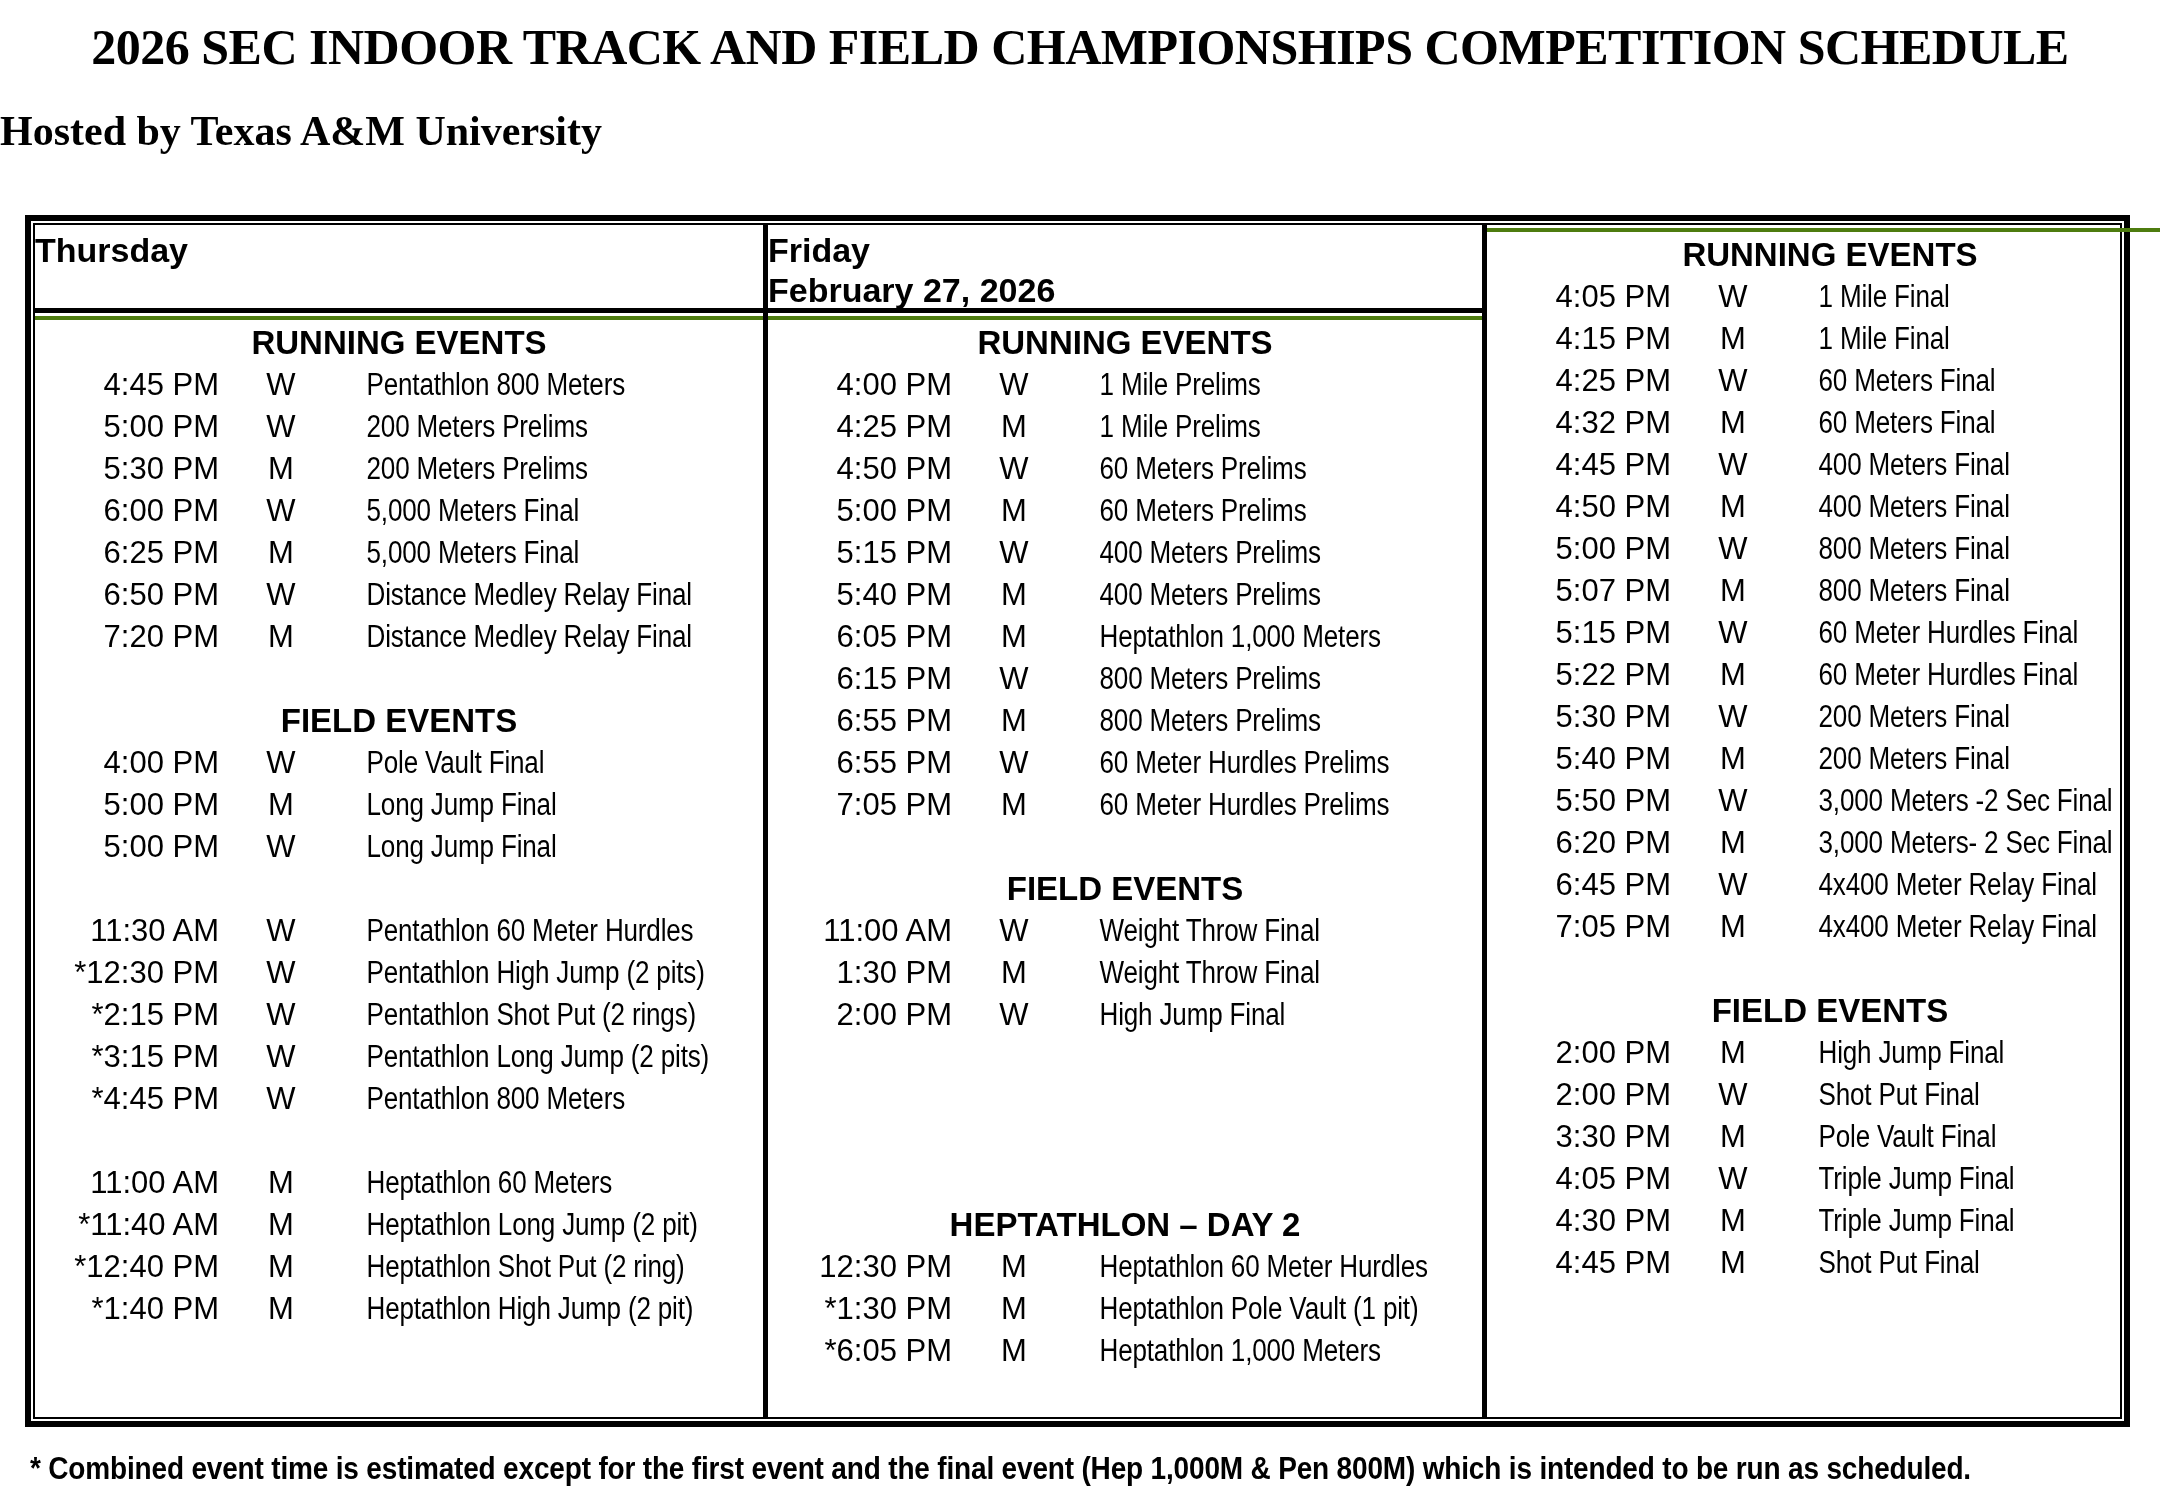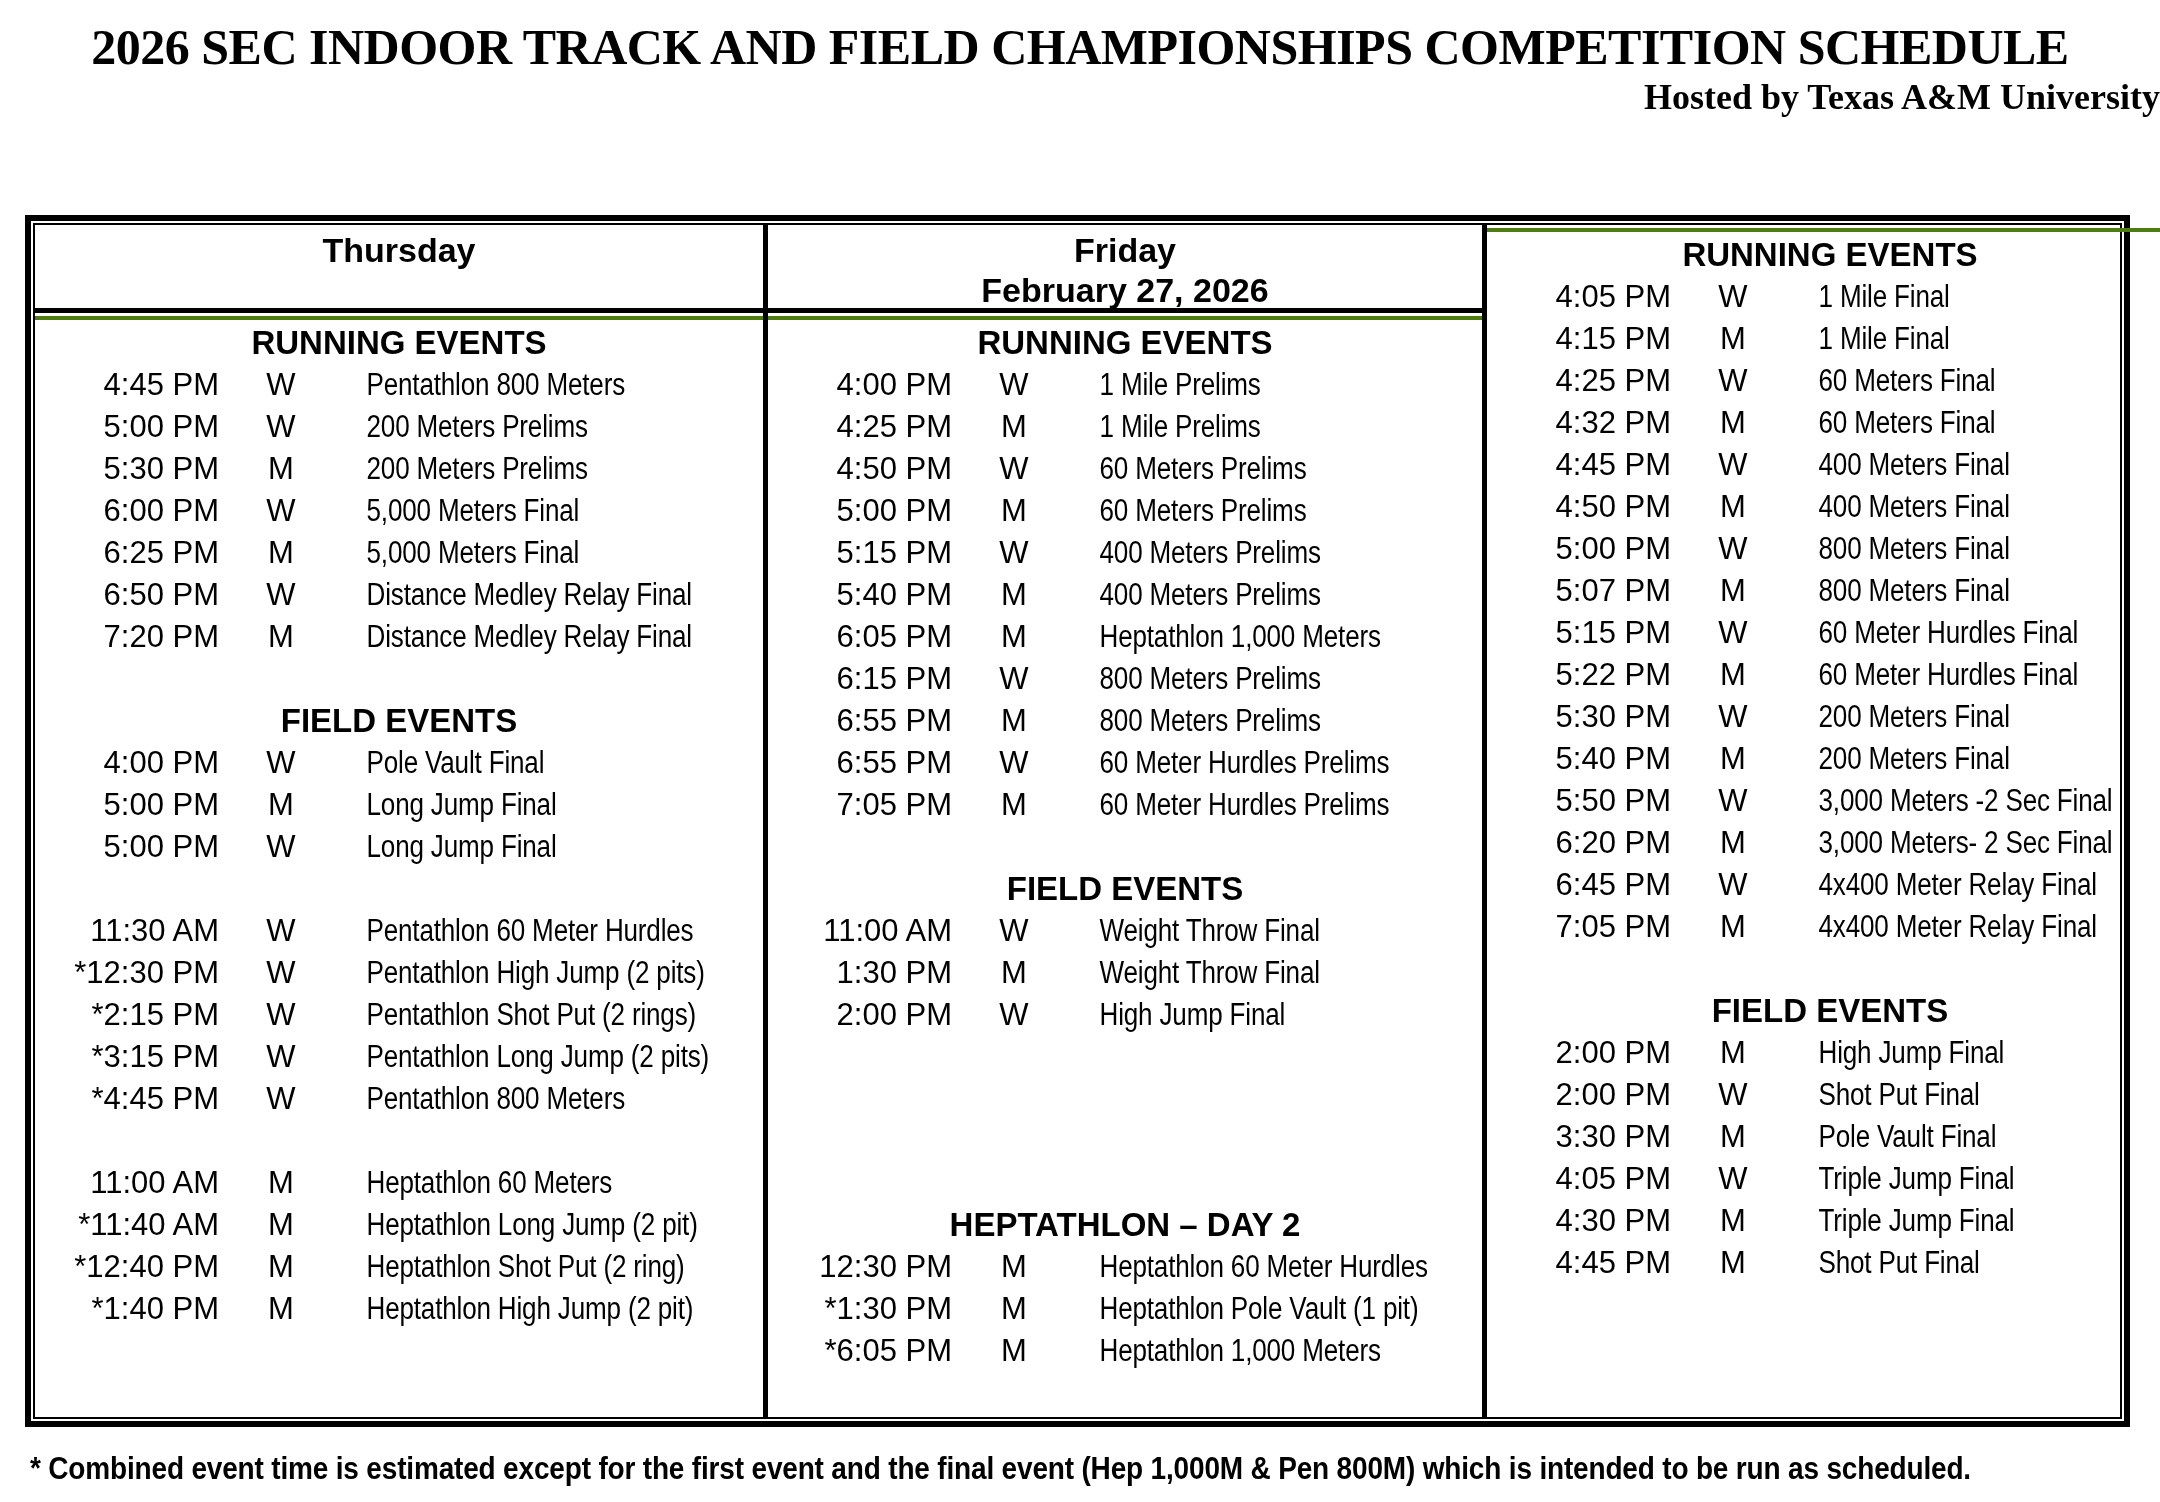--- a/index.html
+++ b/index.html
@@ -21,24 +21,25 @@
     text-align: center;
     font-family: "Liberation Serif", serif;
     font-weight: bold;
     font-size: 50px;
     line-height: 54px;
     letter-spacing: -0.5px;
     white-space: nowrap;
   }
 
   .page-subtitle {
-    text-align: right;
+    margin-top: 34px;
+    text-align: left;
     font-family: "Liberation Serif", serif;
     font-weight: bold;
-    font-size: 36px;
+    font-size: 42px;
     line-height: 46px;
     white-space: nowrap;
   }
 
   .schedule-table {
     position: absolute;
     left: 25px;
     top: 215px;
     width: 2105px;
     height: 1212px;
@@ -60,21 +61,20 @@
   }
   .day-col.thu { width: 733px; }
   .day-col.fri { width: 719px; }
   .day-col.sat { flex: 1; }
   .day-col.thu, .day-col.fri { border-right: 5px solid #000; }
 
   .day-header {
     height: 88px;
     box-sizing: border-box;
     border-bottom: 5px solid #000;
-    text-align: center;
     font-weight: bold;
     font-size: 34px;
     line-height: 40px;
     padding-top: 5px;
   }
 
   .day-body {
     margin-top: 3px;
     border-top: 4px solid #4d7c0f;
     padding-top: 2px;

